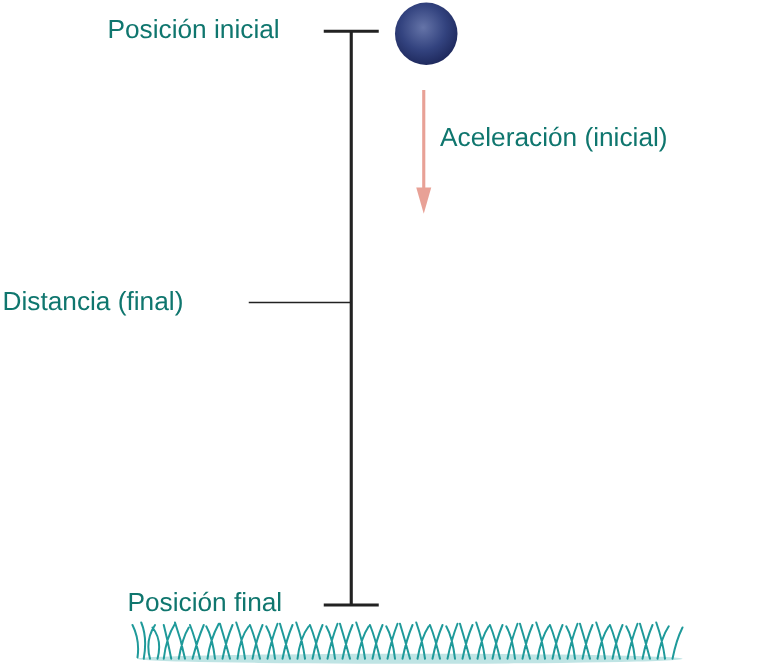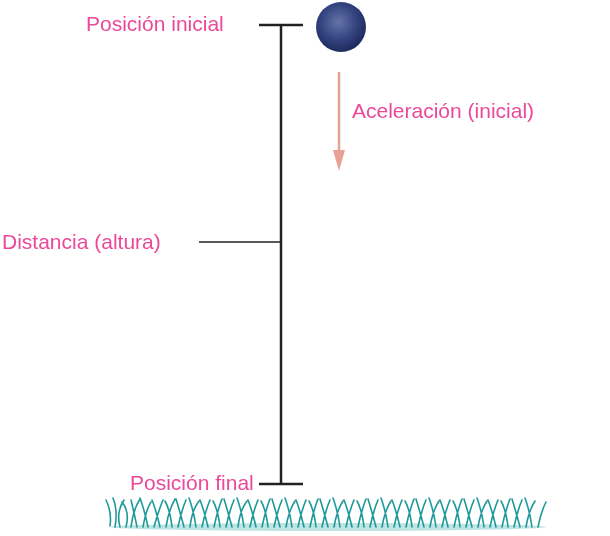--- a/index.html
+++ b/index.html
@@ -1,17 +1,17 @@
 <!DOCTYPE html>
 <html><head>
   <meta charset="utf-8">
   <style>
     html, body { margin: 0; padding: 0; background: #ffffff; }
     body { width: 610px; height: 536px; position: relative; overflow: hidden; font-family: "Liberation Sans", sans-serif; }
-    .lbl { position: absolute; color: #ec4899; font-size: 21px; white-space: nowrap; line-height: 1; }
+    .lbl { position: absolute; color: #0f766e; font-size: 21px; white-space: nowrap; line-height: 1; }
     svg.main { position: absolute; left: 0; top: 0; }
   </style>
 </head>
 <body>
 
 <svg class="main" width="610" height="536" viewBox="0 0 610 536">
   <defs>
     <radialGradient id="ballGrad" cx="0.45" cy="0.4" r="0.6">
       <stop offset="0" stop-color="#6574a8"></stop>
       <stop offset="0.6" stop-color="#33437f"></stop>
@@ -35,14 +35,14 @@
   </g>
 
   <g stroke="#1f9a9a" stroke-width="1.6" fill="none" stroke-linecap="round">
     <ellipse cx="328" cy="527" rx="218" ry="4" fill="#bfe4e4" stroke="none"></ellipse>
     <path d="M110,526 Q112,512 106,500 M115,527 Q118,510 113,498 M120,527 Q116,512 124,500 M126,527 Q130,512 122,502 M131,527 Q133,510 140,499 M137,527 Q134,512 131,500 M143,527 Q146,510 151,502 M148,527 Q145,512 140,498 M154,527 Q158,512 163,500 M160,527 Q156,510 152,500 M166,527 Q168,512 175,499 M172,527 Q170,510 165,501 M178,527 Q181,512 186,500 M184,527 Q180,512 176,499 M190,527 Q192,510 199,501 M196,527 Q194,512 189,498 M202,527 Q205,512 210,500 M208,527 Q204,510 200,500 M214,527 Q217,512 222,499 M220,527 Q218,510 213,501 M226,527 Q229,512 234,500 M232,527 Q228,512 224,499 M238,527 Q240,510 247,501 M244,527 Q242,512 237,498 M250,527 Q253,512 258,500 M256,527 Q252,510 248,500 M262,527 Q265,512 270,499 M268,527 Q266,510 261,501 M274,527 Q277,512 282,500 M280,527 Q276,512 272,499 M286,527 Q289,510 295,501 M292,527 Q290,512 285,498 M298,527 Q301,512 306,500 M304,527 Q300,510 296,500 M310,527 Q313,512 318,499 M316,527 Q314,510 309,501 M322,527 Q325,512 330,500 M328,527 Q324,512 320,499 M334,527 Q337,510 343,501 M340,527 Q338,512 333,498 M346,527 Q349,512 354,500 M352,527 Q348,510 344,500 M358,527 Q361,512 366,499 M364,527 Q362,510 357,501 M370,527 Q373,512 378,500 M376,527 Q372,512 368,499 M382,527 Q385,510 391,501 M388,527 Q386,512 381,498 M394,527 Q397,512 402,500 M400,527 Q396,510 392,500 M406,527 Q409,512 414,499 M412,527 Q410,510 405,501 M418,527 Q421,512 426,500 M424,527 Q420,512 416,499 M430,527 Q433,510 439,501 M436,527 Q434,512 429,498 M442,527 Q445,512 450,500 M448,527 Q444,510 440,500 M454,527 Q457,512 462,499 M460,527 Q458,510 453,501 M466,527 Q469,512 474,500 M472,527 Q468,512 464,499 M478,527 Q481,510 487,501 M484,527 Q482,512 477,498 M490,527 Q493,512 498,500 M496,527 Q492,510 488,500 M502,527 Q505,512 510,499 M508,527 Q506,510 501,501 M514,527 Q517,512 522,500 M520,527 Q516,512 512,499 M526,527 Q529,510 535,501 M532,527 Q530,512 525,498 M538,527 Q541,512 546,502"></path>
   </g>
 </svg>
 
 <span class="lbl" style="left:86px; top:13px;">Posición inicial</span>
 <span class="lbl" style="left:352px; top:100px;">Aceleración (inicial)</span>
-<span class="lbl" style="left:2px; top:231px;">Distancia (altura)</span>
-<span class="lbl" style="left:102px; top:472px;margin-left:28px;">Posición final</span>
+<span class="lbl" style="left:2px; top:231px;">Distancia (final)</span>
+<span class="lbl" style="left:102px; top:472px;">Posición final</span>
 
 </body></html>

